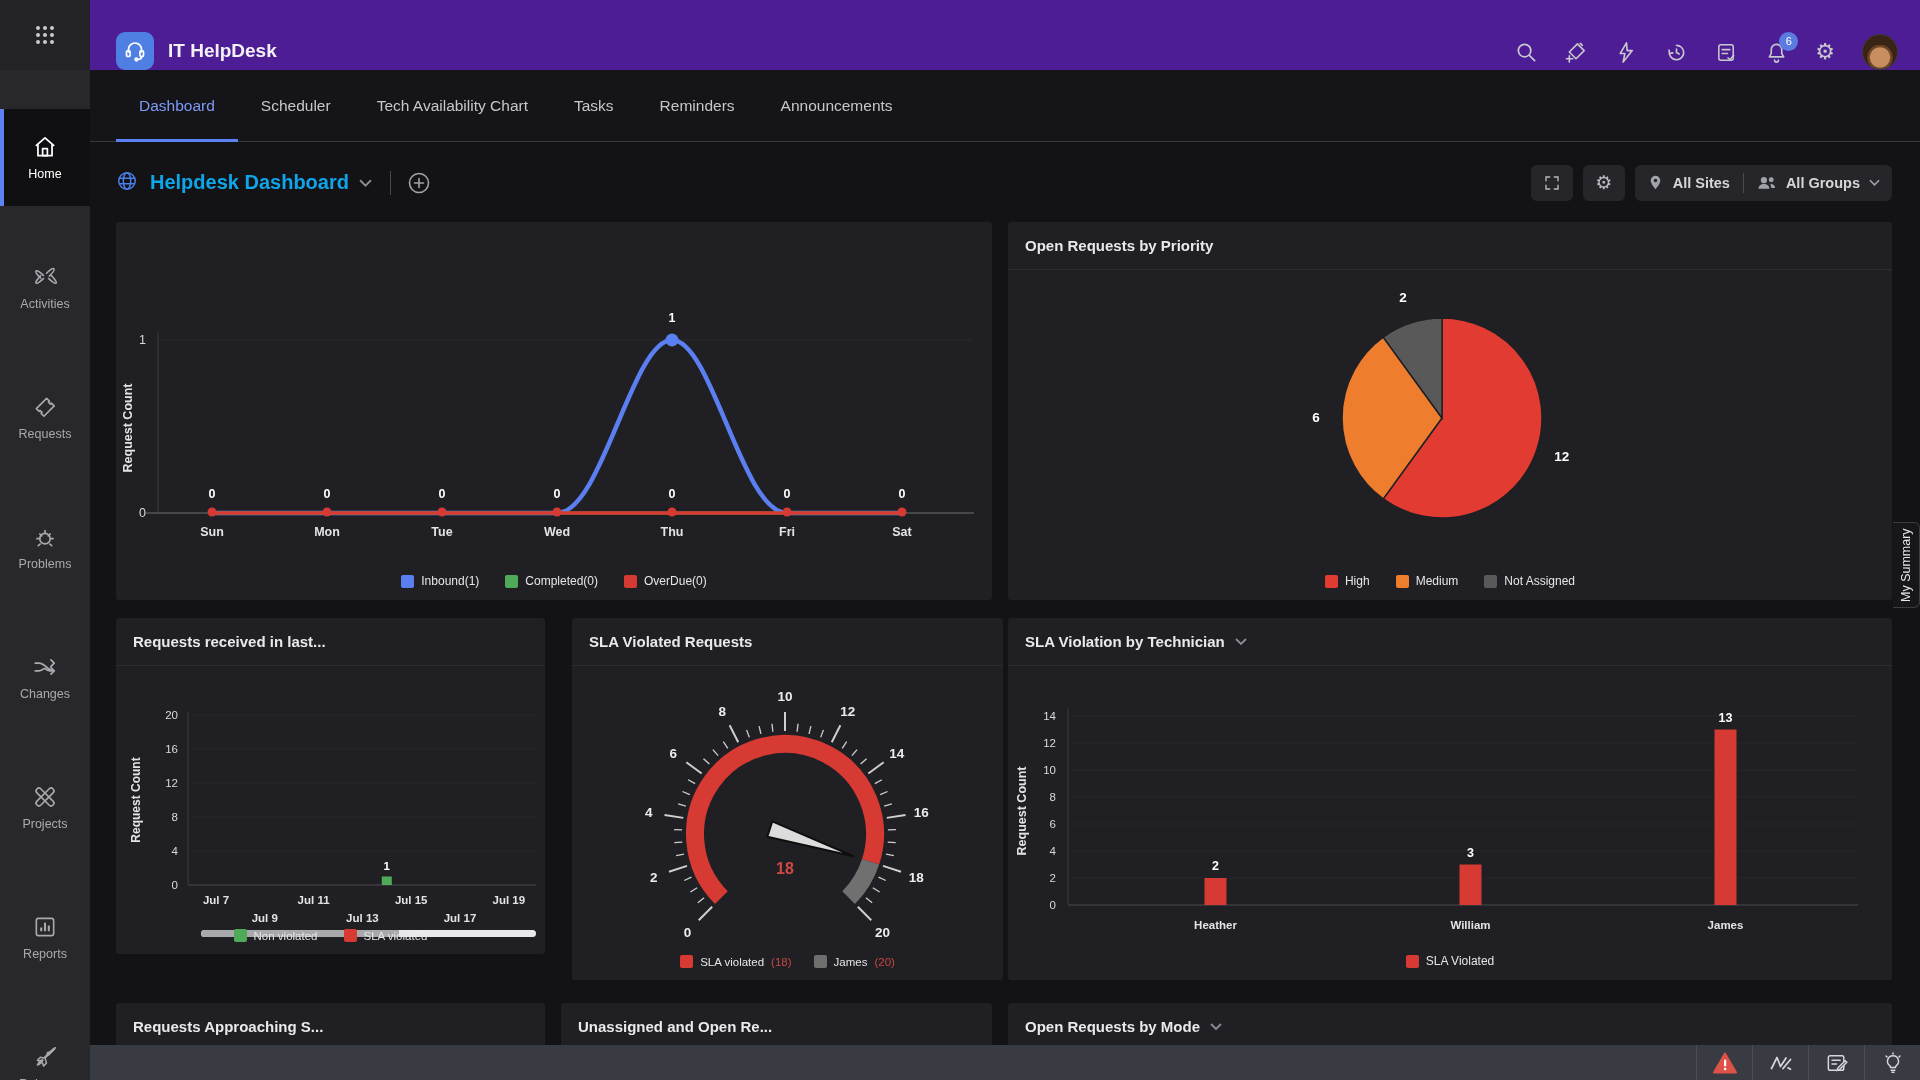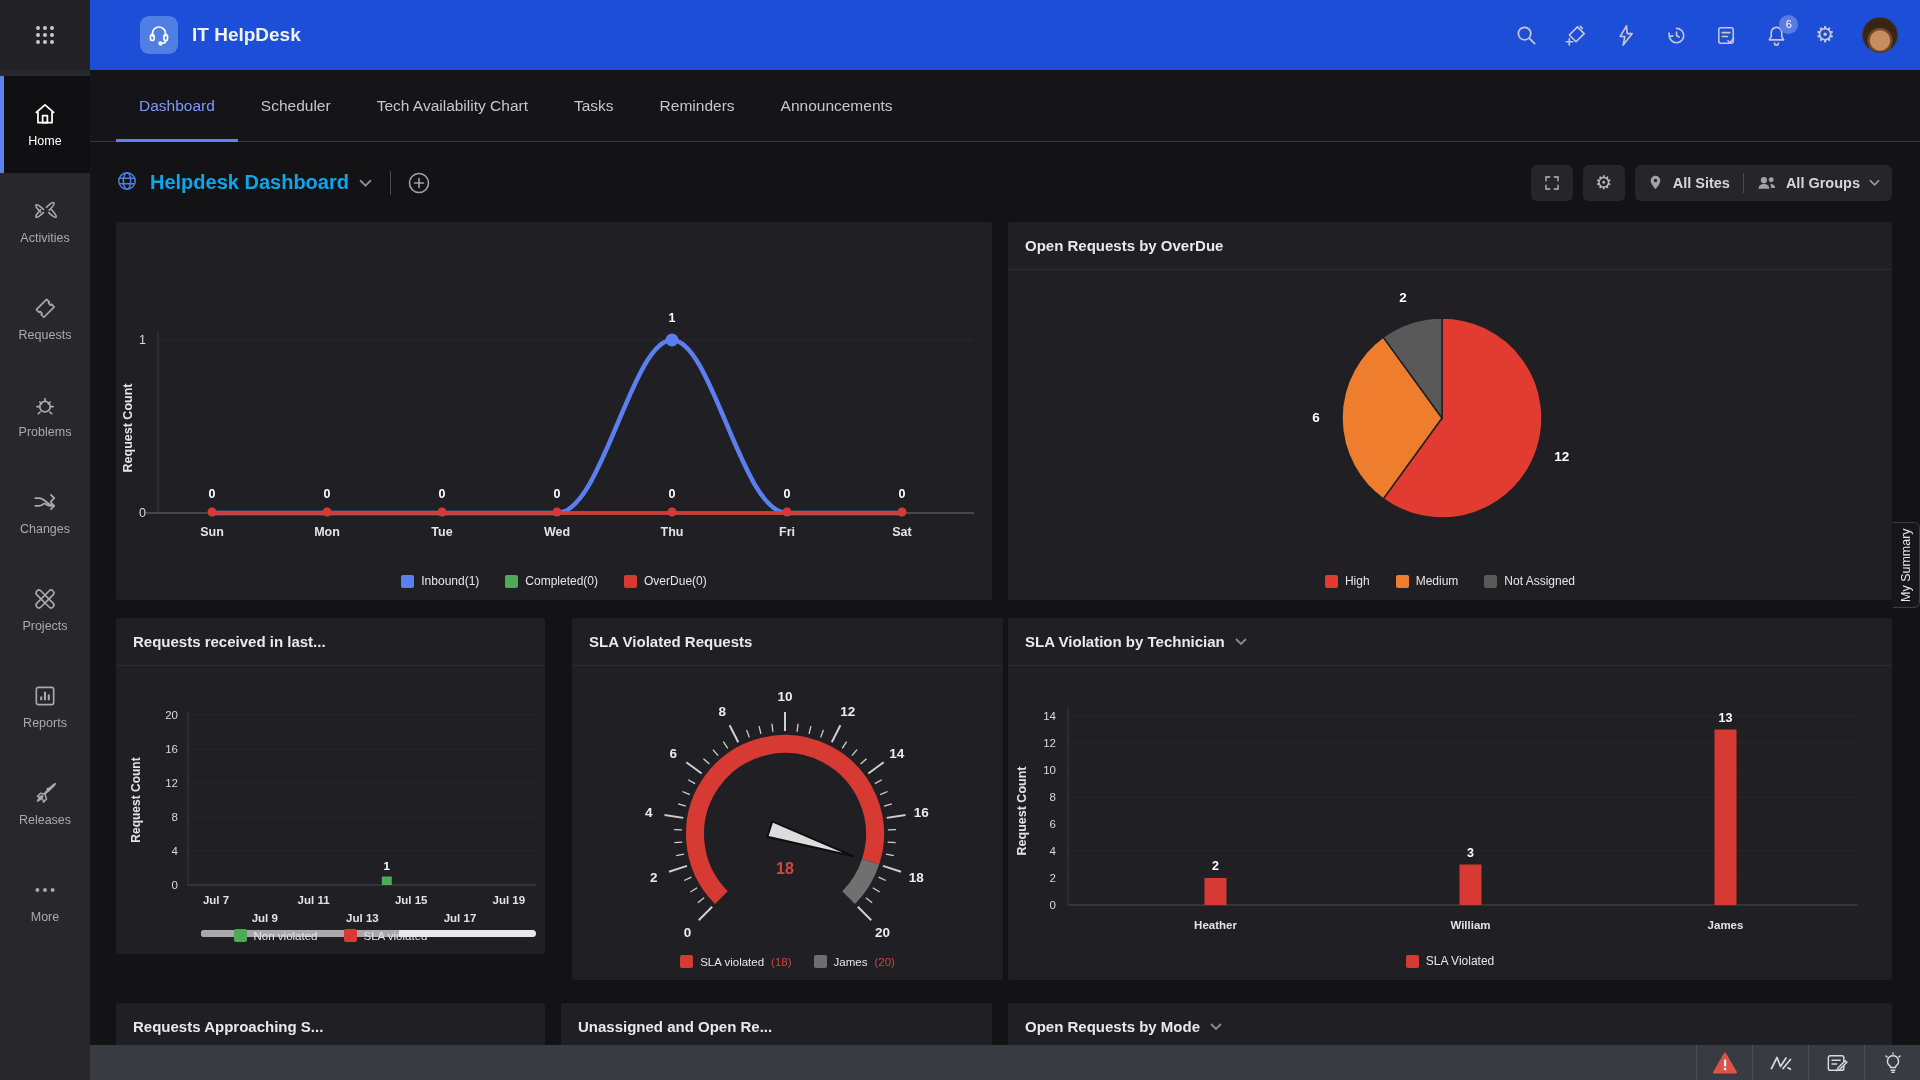--- a/index.html
+++ b/index.html
@@ -1,33 +1,33 @@
 <!DOCTYPE html>
 <html><head>
 <meta charset="utf-8">
 <style>
   * { margin:0; padding:0; box-sizing:border-box; }
   html,body { width:1920px; height:1080px; overflow:hidden; }
   body { background:#131316; font-family:"Liberation Sans", sans-serif; color:#e8e8ea; position:relative; }
   svg text { font-family:"Liberation Sans", sans-serif; }
 
   
-  .topbar { position:absolute; left:0; top:0; width:1920px; height:70px; background:#1d4ed8; display:flex; align-items:center; z-index:6;gap:24px; }
+  .topbar { position:absolute; left:0; top:0; width:1920px; height:70px; background:#4c1d95; display:flex; align-items:flex-end; z-index:6; }
   .applauncher { width:90px; height:70px; background:#232327; display:flex; align-items:center; justify-content:center; cursor:pointer; }
   .brand { display:flex; align-items:center; gap:14px; margin-left:26px; }
   .logo { width:38px; height:38px; border-radius:9px; background:#4f7fe3; display:flex; align-items:center; justify-content:center; }
   .apptitle { font-size:19px; font-weight:700; color:#f2f2f4; }
   .topicons { margin-left:auto; display:flex; align-items:center; gap:27px; padding-right:22px; }
   .tbico { background:none; border:none; color:#c9c9cd; cursor:pointer; position:relative; display:flex; align-items:center; }
   .badge { position:absolute; top:-9px; right:-10px; min-width:19px; height:19px; border-radius:10px; background:#5b7be0; color:#fff; font-size:11px; display:flex; align-items:center; justify-content:center; padding:0 4px; }
   .avatar { width:36px; height:36px; border-radius:50%; background:radial-gradient(circle at 50% 66%, #c98e5f 0 34%, #6e4426 38% 44%, #3a2415 46% 100%); border:1px solid #3a3a3e; cursor:pointer; }
 
   
   .sidebar { position:absolute; left:0; top:70px; width:90px; bottom:0; background:#28282c; z-index:5; padding-top:6px; }
-  .side-item { height:97px; display:flex; flex-direction:column; align-items:center; justify-content:center; gap:7px; color:#a9a9ae; font-size:12.5px; cursor:pointer; border-left:4px solid transparent; padding-right:4px; }
+  .side-item { height:97px; display:flex; flex-direction:column; align-items:center; justify-content:center; gap:7px; color:#a9a9ae; font-size:12.5px; cursor:pointer; border-left:4px solid transparent; padding-right:4px;margin-top:33px; }
   .side-item svg { width:26px; height:26px; }
   .side-item.active { background:#101013; color:#fff; border-left-color:#5b82f0; }
 
   
   .tabsrow { position:absolute; left:90px; top:70px; right:0; height:72px; background:#151519; border-bottom:1px solid #38383c; display:flex; align-items:stretch; padding-left:26px; z-index:4; }
   .tab { position:relative; display:flex; align-items:center; padding:0 23px; font-size:15.5px; color:#c7c7cb; cursor:pointer; }
   .tab.active { color:#7d9af5; }
   .tab.active::after { content:""; position:absolute; left:0; right:0; bottom:-1px; height:3px; background:#5b82f0; }
 
   
@@ -327,21 +327,21 @@
         </span>
         <span class="litem">
           <span class="sw" style="background: rgb(214, 58, 50);"></span>
           <span>OverDue(0)</span>
         </span>
       </div>
   </section>
 
   <section class="card" style="left:918px; top:0; width:884px; height:378px;">
     <div class="chead">
-      <span class="ctitle">Open Requests by OverDue</span>
+      <span class="ctitle">Open Requests by Priority</span>
     </div>
     <svg class="chart" width="884" height="280">
         <path d="M434,148 L434,48 A100,100 0 1 1 375.2214747707527,228.90169943749476 Z" fill="#e23b32" stroke="#202024" stroke-width="1.5"></path>
         <text x="553.8331210531894" y="190.93614129124336" fill="#fff" font-size="13.5" text-anchor="middle" font-weight="bold" transform="">12</text>
         <path d="M434,148 L375.2214747707527,228.90169943749476 A100,100 0 0 1 375.22147477075265,67.09830056250527 Z" fill="#ee7d2d" stroke="#202024" stroke-width="1.5"></path>
         <text x="308" y="152.00000000000003" fill="#fff" font-size="13.5" text-anchor="middle" font-weight="bold" transform="">6</text>
         <path d="M434,148 L375.22147477075265,67.09830056250527 A100,100 0 0 1 434,48 Z" fill="#595959" stroke="#202024" stroke-width="1.5"></path>
         <text x="395.0638587087566" y="32.166878946810655" fill="#fff" font-size="13.5" text-anchor="middle" font-weight="bold" transform="">2</text>
       </svg>
     <div class="legend">

